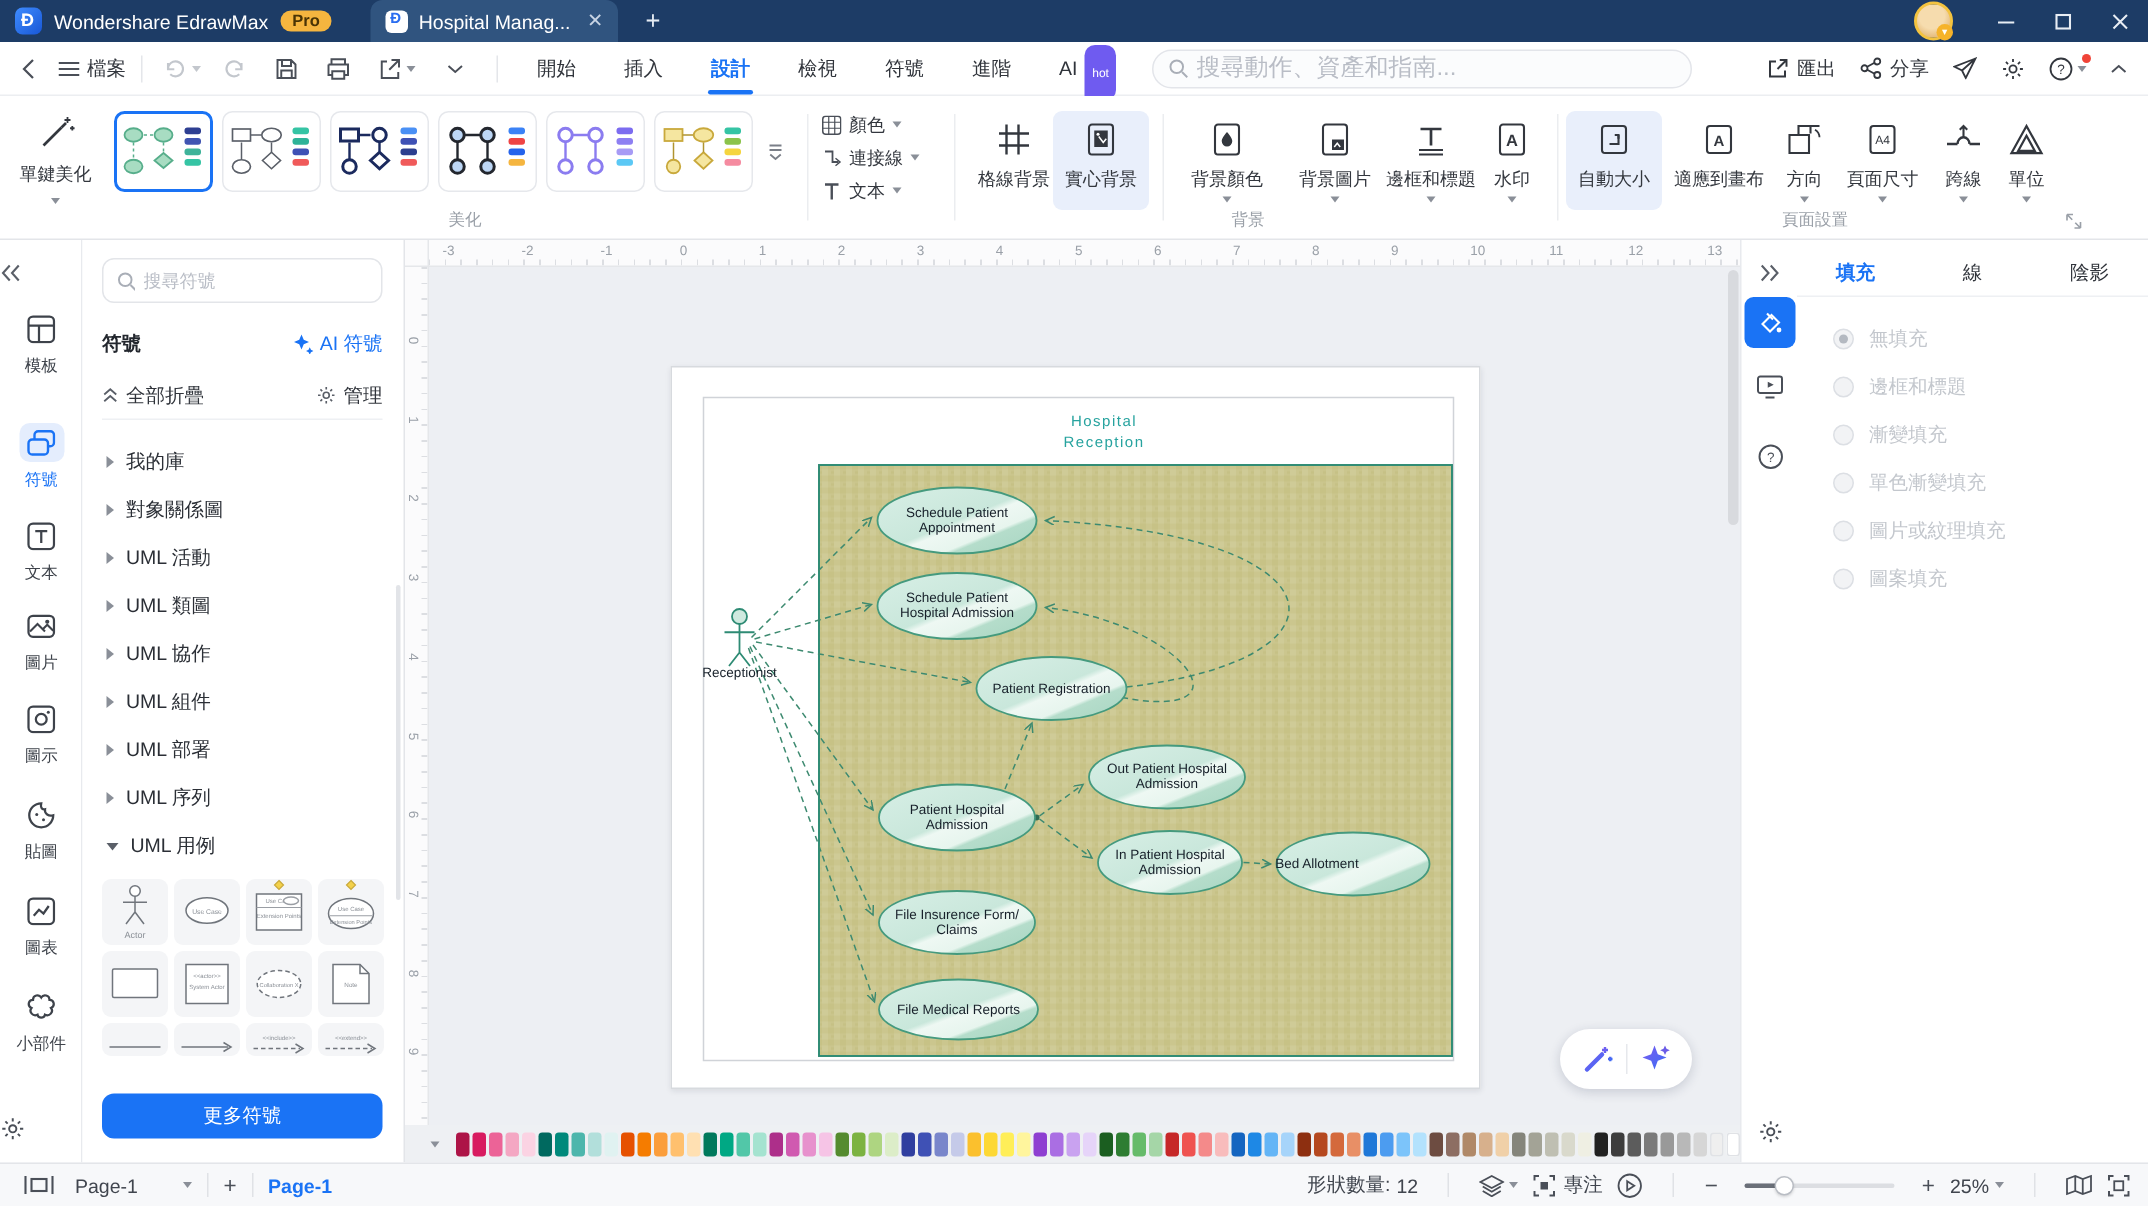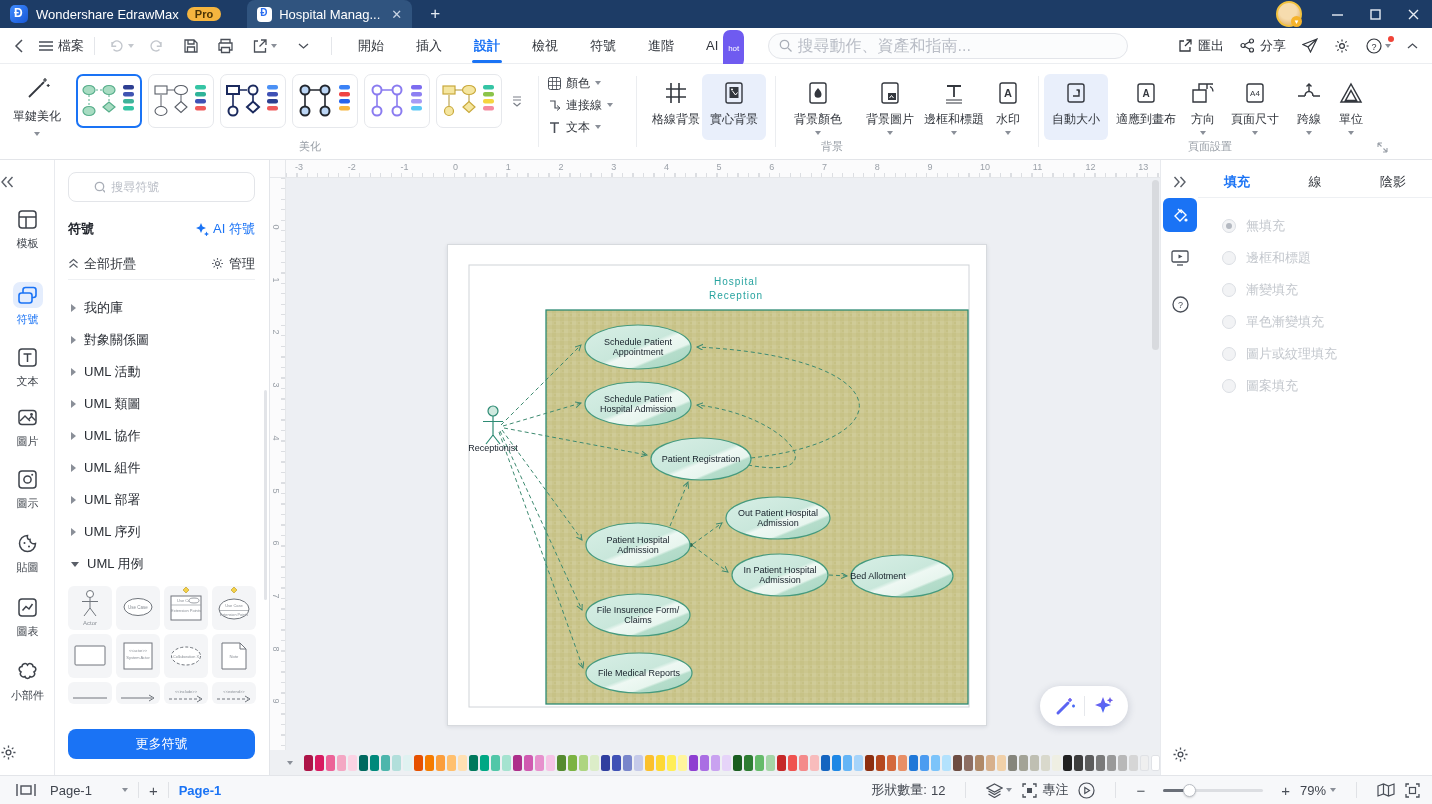--- a/index.html
+++ b/index.html
@@ -63,21 +63,21 @@
   .left-rail { position:absolute; top:160px; left:0; width:55px; height:615px; background:#fff; border-right:1px solid #e8eaee; }
   .rail-collapse { position:absolute; top:16px; left:0; width:55px; text-align:center; color:#5a5f68; font-size:15px; cursor:pointer; }
   .rail-item { position:absolute; left:0; width:55px; display:flex; flex-direction:column; align-items:center; gap:4px; cursor:pointer; color:#3e434b; }
   .rail-item .ic { width:30px; height:26px; display:flex; align-items:center; justify-content:center; border-radius:7px; }
   .rail-item.active { color:#1a73f5; }
   .rail-item.active .ic { background:#e4edfd; }
   .rail-item .lbl { font-size:11px; }
   .rail-gear { position:absolute; bottom:14px; left:0; width:55px; text-align:center; color:#4a4f58; }
 
   .symbol-panel { position:absolute; top:160px; left:55px; width:215px; height:615px; background:#fff; border-right:1px solid #e3e5e9; }
-  .sp-search { position:absolute; top:12px; left:13px; right:14px; height:30px; border:1px solid #e3e5e9; border-radius:8px; display:flex; align-items:center; gap:6px; padding:0 25px; }
+  .sp-search { position:absolute; top:12px; left:13px; right:14px; height:30px; border:1px solid #e3e5e9; border-radius:8px; display:flex; align-items:center; gap:6px; padding:0 9px; }
   .sp-search input { border:none; outline:none; width:100%; font-size:12px; font-family:inherit; }
   .sp-search input::placeholder { color:#b9bdc6; }
   .sp-head { position:absolute; top:56px; left:13px; right:14px; height:26px; display:flex; align-items:center; justify-content:space-between; }
   .sp-title { font-size:13px; font-weight:bold; color:#23272e; }
   .sp-ai { color:#1a73f5; font-size:13px; display:flex; gap:4px; align-items:center; cursor:pointer; }
   .sp-subhead { position:absolute; top:96px; left:13px; right:14px; height:24px; display:flex; align-items:center; justify-content:space-between; font-size:13px; color:#30343b; border-bottom:1px solid #eef0f3; padding-bottom:8px; }
   .sp-sub-l, .sp-sub-r { display:flex; align-items:center; gap:5px; cursor:pointer; }
   .cat-list { position:absolute; top:132px; left:0; right:0; }
   .cat-item { height:32px; display:flex; align-items:center; gap:8px; padding-left:16px; font-size:13px; color:#2b2f36; cursor:pointer; }
   .tri-r { width:0; height:0; border-top:4px solid transparent; border-bottom:4px solid transparent; border-left:5px solid #8a8f98; }
@@ -1114,21 +1114,21 @@
           </svg>
         </span>
       <div class="sb-divider"></div>
       <span class="sign">−</span>
       <div class="zoom-slider">
           <div class="fill"></div>
           <div class="knob"></div>
         </div>
       <span class="sign">+</span>
       <span class="row" style="gap:4px">
-          <span>79%</span>
+          <span>25%</span>
           <span class="caret"></span>
         </span>
       <div class="sb-divider"></div>
       <span>
           <svg width="18" height="14">
             <path d="M1 3 L6.5 1 L11.5 3 L17 1 V11 L11.5 13 L6.5 11 L1 13 Z M6.5 1 v10 M11.5 3 v10" fill="none" stroke="#4a4f58" stroke-width="1.2"></path>
           </svg>
         </span>
       <span>
           <svg width="15" height="15">

